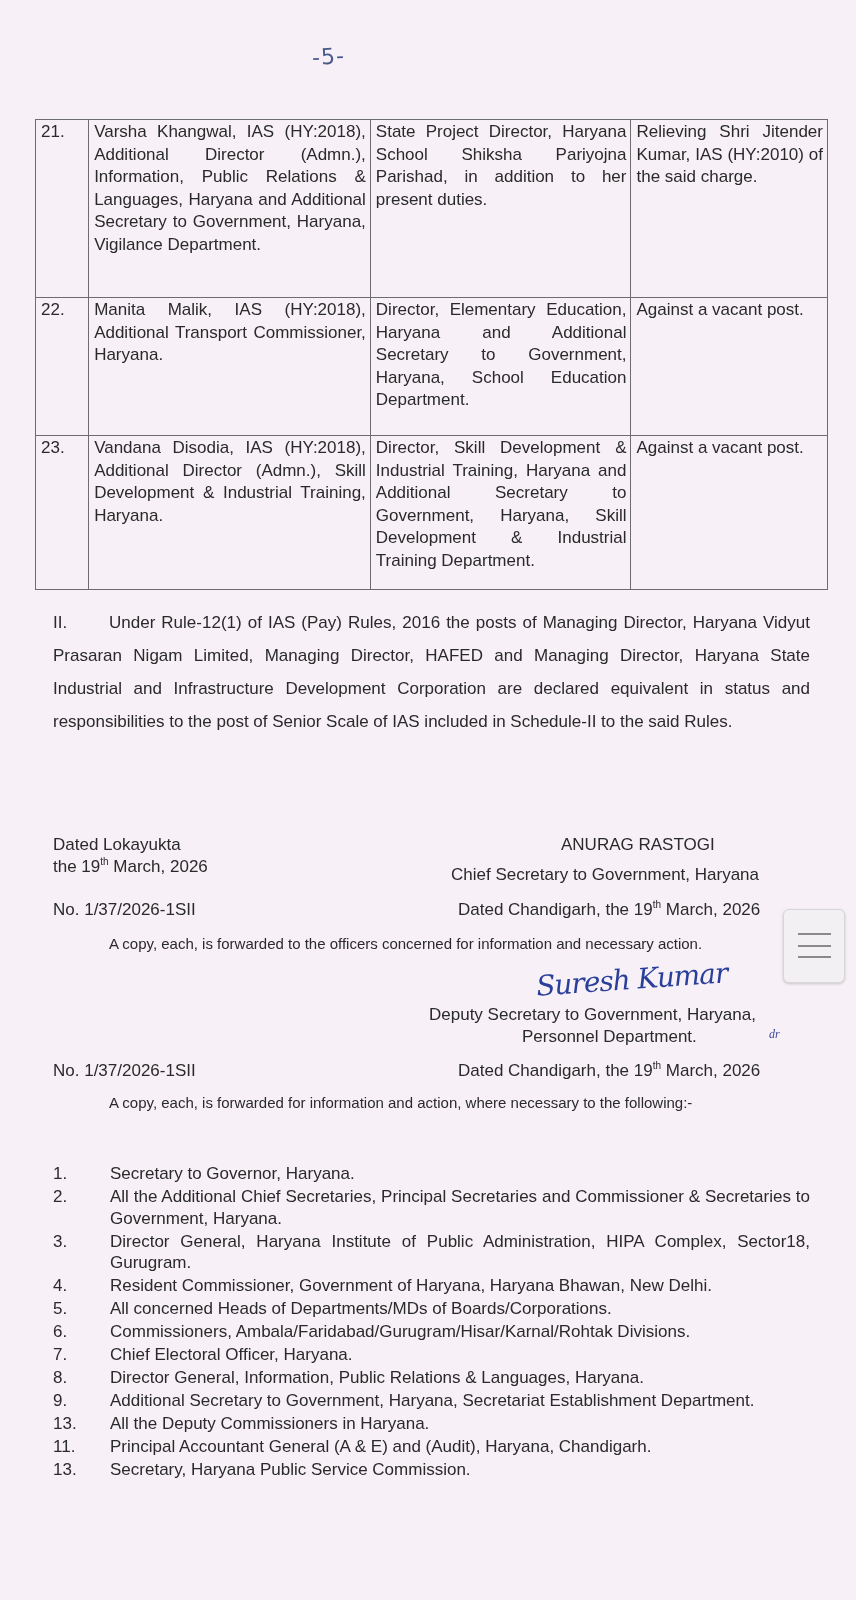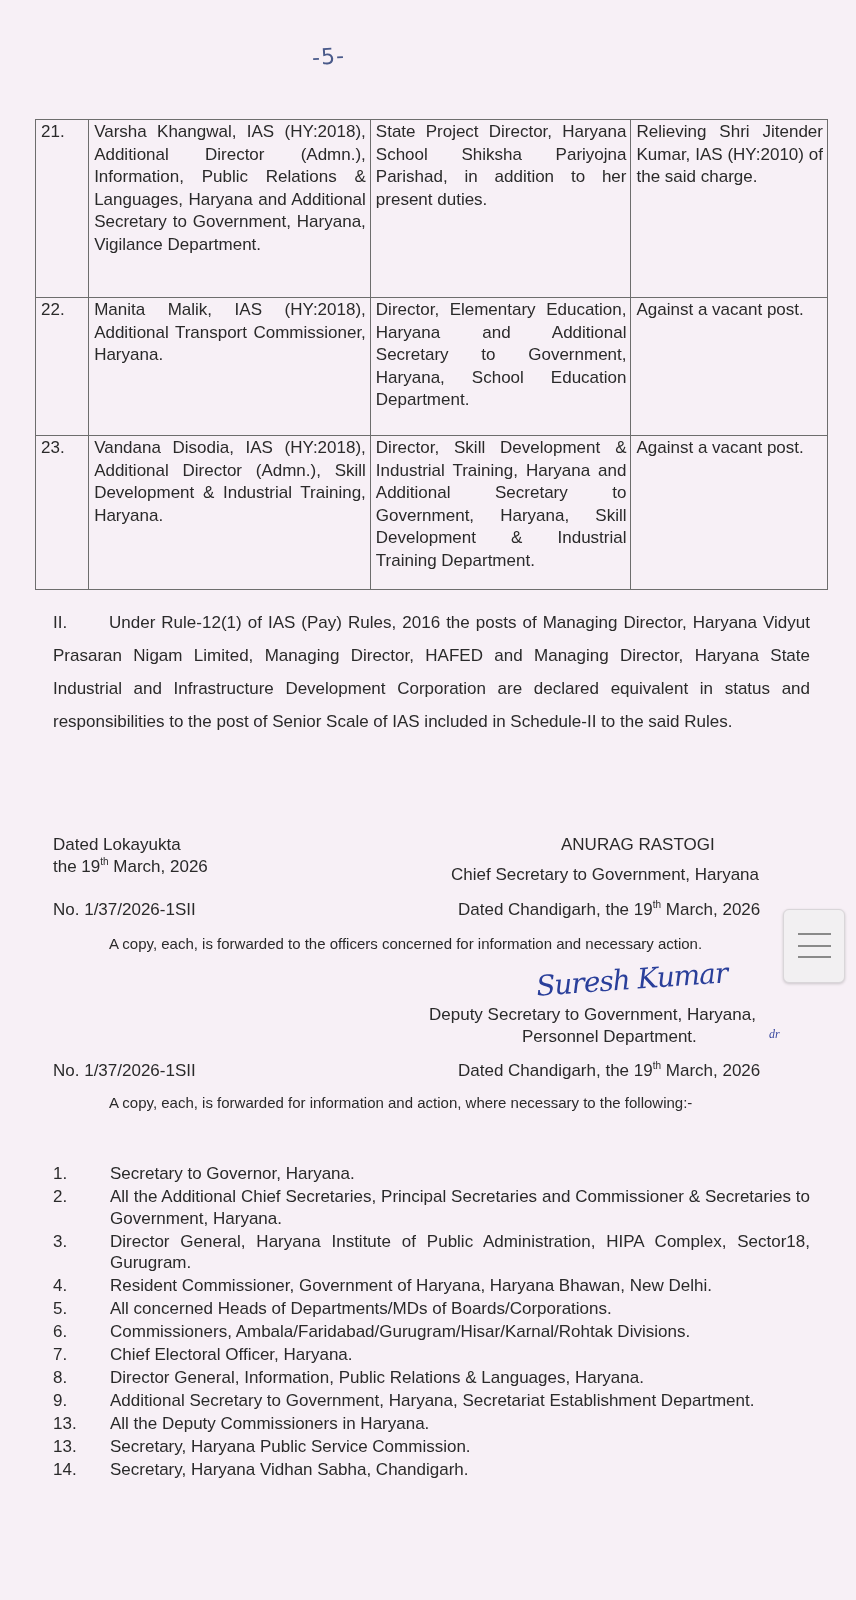--- a/index.html
+++ b/index.html
@@ -143,26 +143,26 @@
     </li>
   <li>
       <span class="n">9.</span>
       <span class="t">Additional Secretary to Government, Haryana, Secretariat Establishment Department.</span>
     </li>
   <li>
       <span class="n">13.</span>
       <span class="t">All the Deputy Commissioners in Haryana.</span>
     </li>
   <li>
+      <span class="n">11.</span>
+      <span class="t">Principal Accountant General (A &amp; E) and (Audit), Haryana, Chandigarh.</span>
+    </li>
+  <li>
       <span class="n">13.</span>
       <span class="t">Secretary, Haryana Public Service Commission.</span>
-    </li>
-  <li>
-      <span class="n">14.</span>
-      <span class="t">Secretary, Haryana Vidhan Sabha, Chandigarh.</span>
     </li>
 </ol>
 
 <div class="menu-btn">
   <div>
     <span style="top:23px;"></span>
     <span style="top:35px;"></span>
     <span style="top:46px;"></span>
   </div>
 </div>

